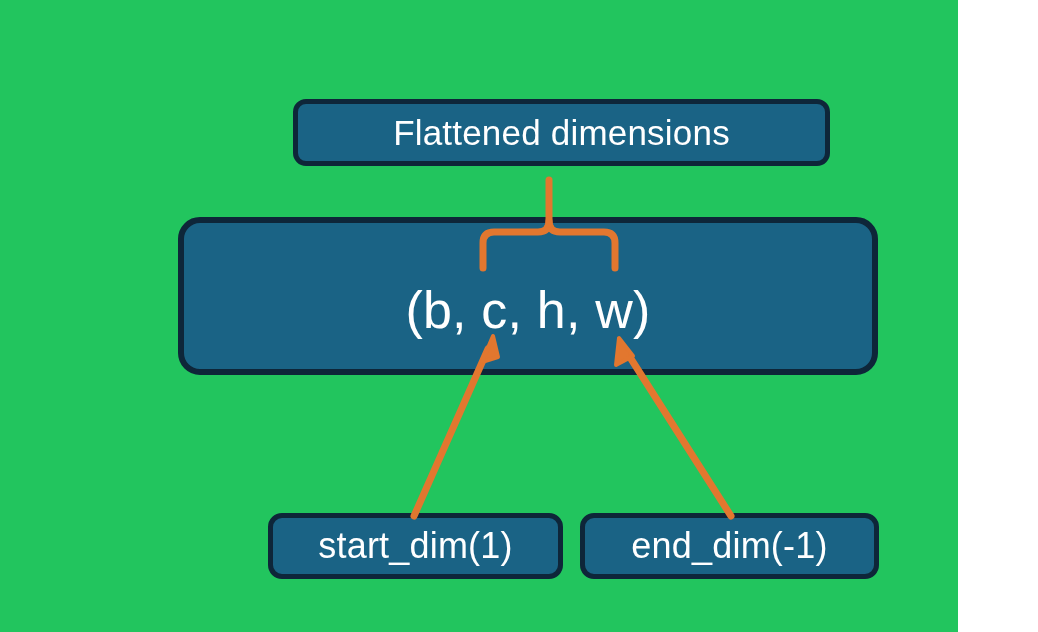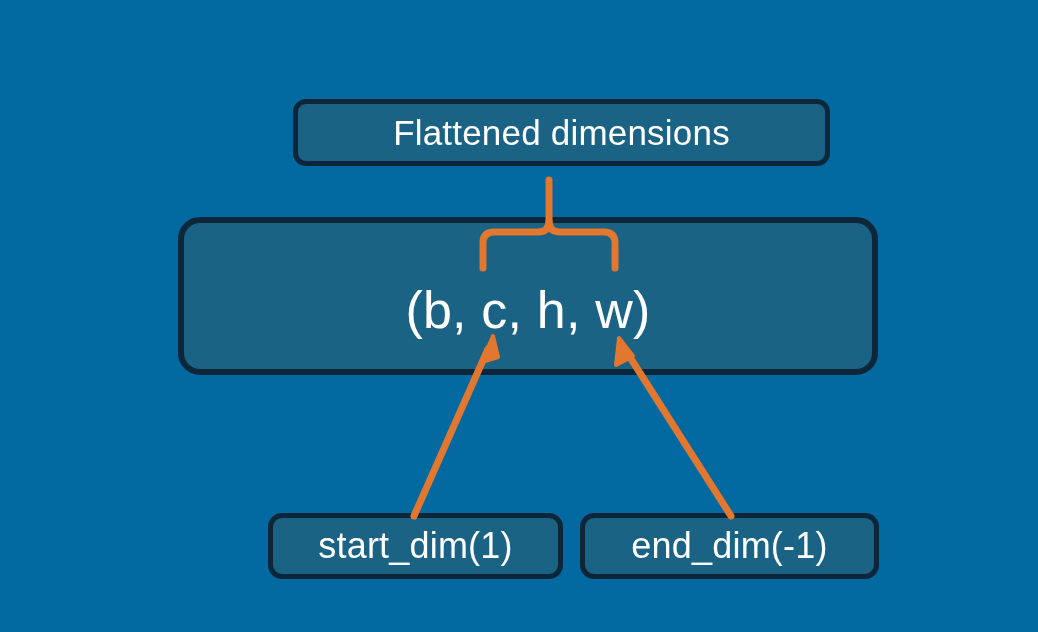--- a/index.html
+++ b/index.html
@@ -6,23 +6,23 @@
   html, body {
     margin: 0;
     padding: 0;
     background: #ffffff;
   }
   body {
     font-family: "Liberation Sans", sans-serif;
   }
   #canvas {
     position: relative;
-    width: 1038px;
+    width: 958px;
     height: 632px;
-    background: #0369a1;
+    background: #22c55e;
     overflow: hidden;
   }
   .node {
     position: absolute;
     box-sizing: border-box;
     background: #1a6385;
     border: 5px solid #0e2639;
     border-radius: 14px;
     display: flex;
     align-items: center;

